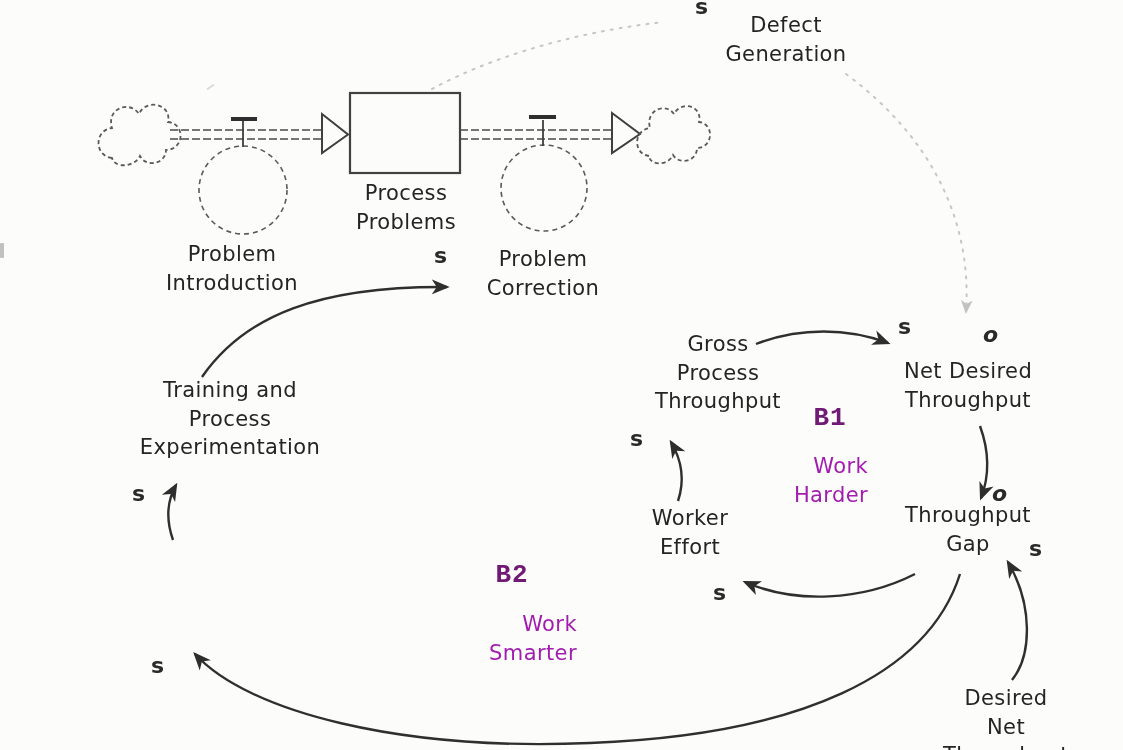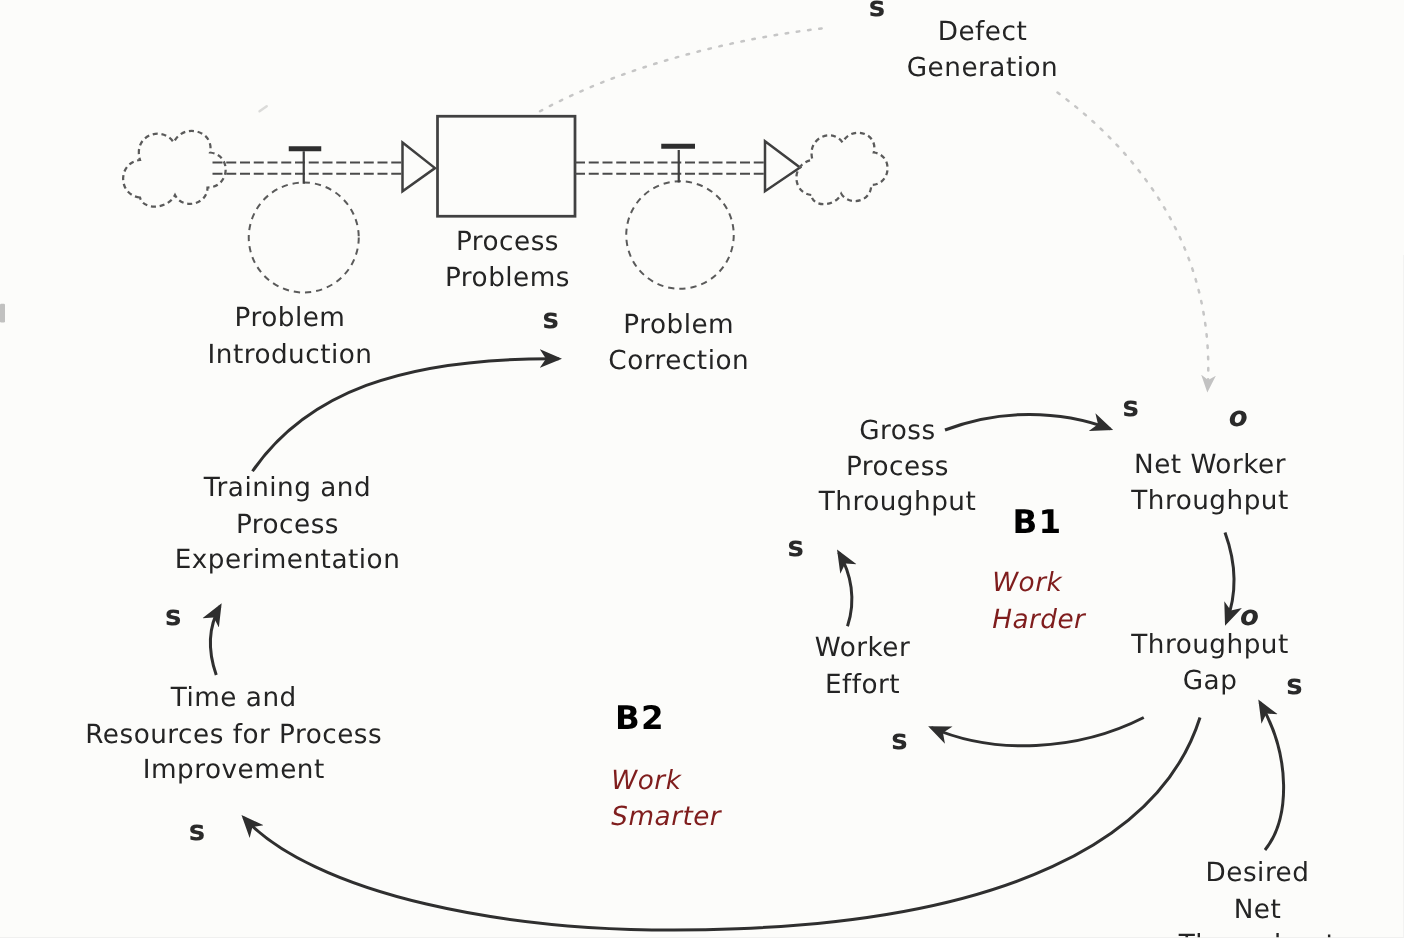--- a/index.html
+++ b/index.html
@@ -21,32 +21,32 @@
     line-height:1.36;
     letter-spacing:0.4px;
     color:#242424;
   }
   .loop-id{
     position:absolute;
     transform:translateX(-50%);
     font-size:26px;
     font-weight:bold;
     letter-spacing:1px;
-    color:#000000;
+    color:#701a75;
+    font-family:Liberation Mono, monospace;
   }
   .loop-name{
     position:absolute;
     transform:translateX(-50%);
-    text-align:left;
+    text-align:right;
     white-space:pre-line;
     font-size:21px;
     line-height:1.4;
-    font-style:italic;
     letter-spacing:0.4px;
-    color:#7f1d1d;
+    color:#a21caf;
   }
   .pol{
     position:absolute;
     font-size:22px;
     font-weight:600;
     color:#2a2a2a;
     letter-spacing:0;
   }
   .pol.o{font-style:italic;font-weight:600;}
   
@@ -134,34 +134,31 @@
 Generation</div>
   <div class="lbl" id="lbl-process-problems">Process
 Problems</div>
   <div class="lbl" id="lbl-problem-introduction">Problem
 Introduction</div>
   <div class="lbl" id="lbl-problem-correction">Problem
 Correction</div>
   <div class="lbl" id="lbl-gross">Gross
 Process
 Throughput</div>
-  <div class="lbl" id="lbl-net">Net Worker
+  <div class="lbl" id="lbl-net">Net Desired
 Throughput</div>
   <div class="lbl" id="lbl-worker">Worker
 Effort</div>
   <div class="lbl" id="lbl-gap">Throughput
 Gap</div>
   <div class="lbl" id="lbl-desired">Desired Net
 Throughput</div>
   <div class="lbl" id="lbl-training">Training and
 Process
 Experimentation</div>
-  <div class="lbl" id="lbl-time">Time and
-Resources for Process
-Improvement</div>
 
   <div class="loop-id" id="loop-b1-id">B1</div>
   <div class="loop-name" id="loop-b1-name">Work
 Harder</div>
   <div class="loop-id" id="loop-b2-id">B2</div>
   <div class="loop-name" id="loop-b2-name">Work
 Smarter</div>
 
   <span class="pol" id="pol-0">s</span>
   <span class="pol" id="pol-1">s</span>

